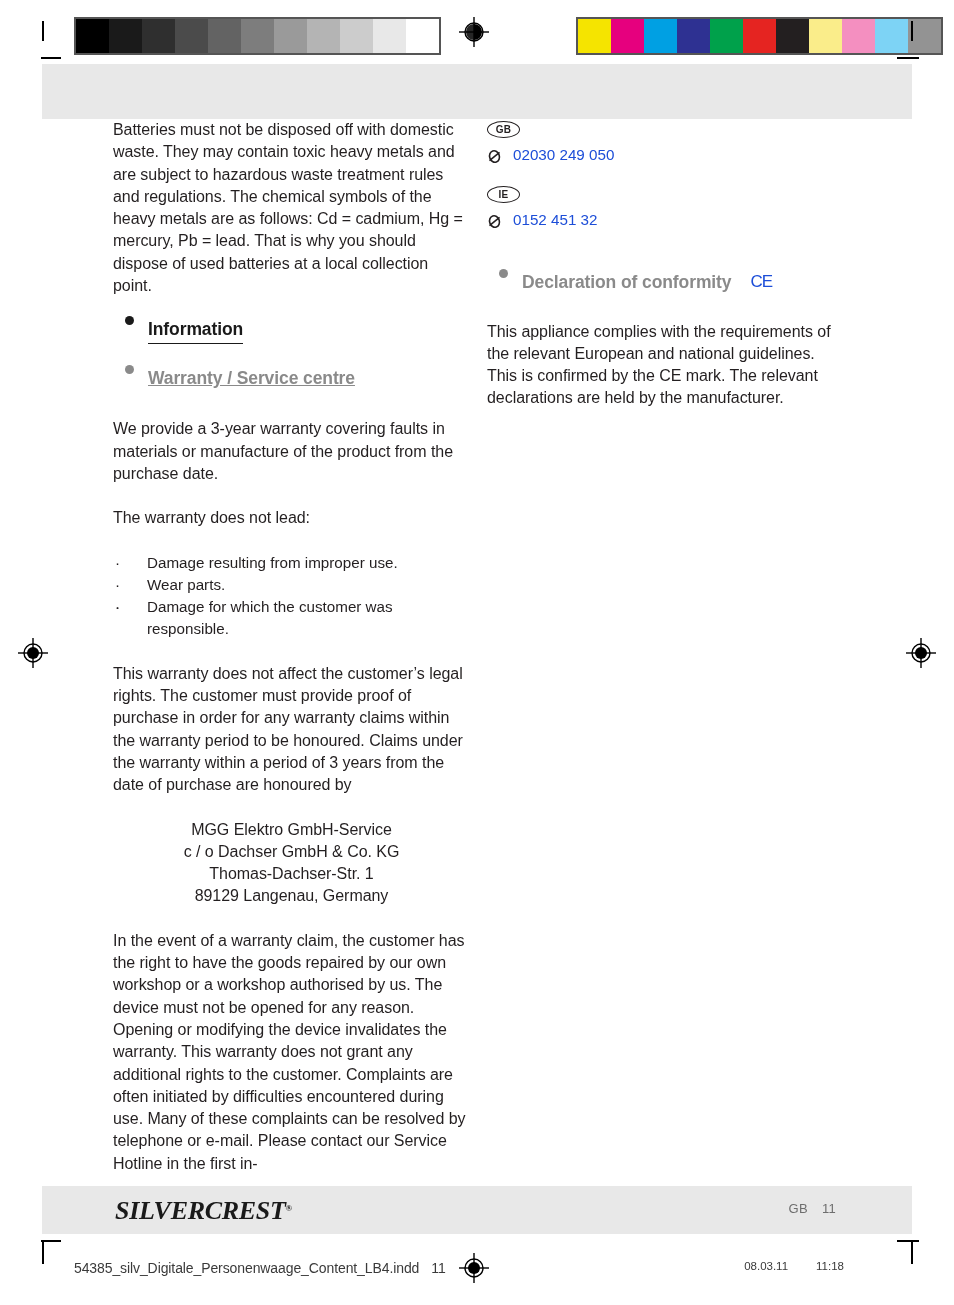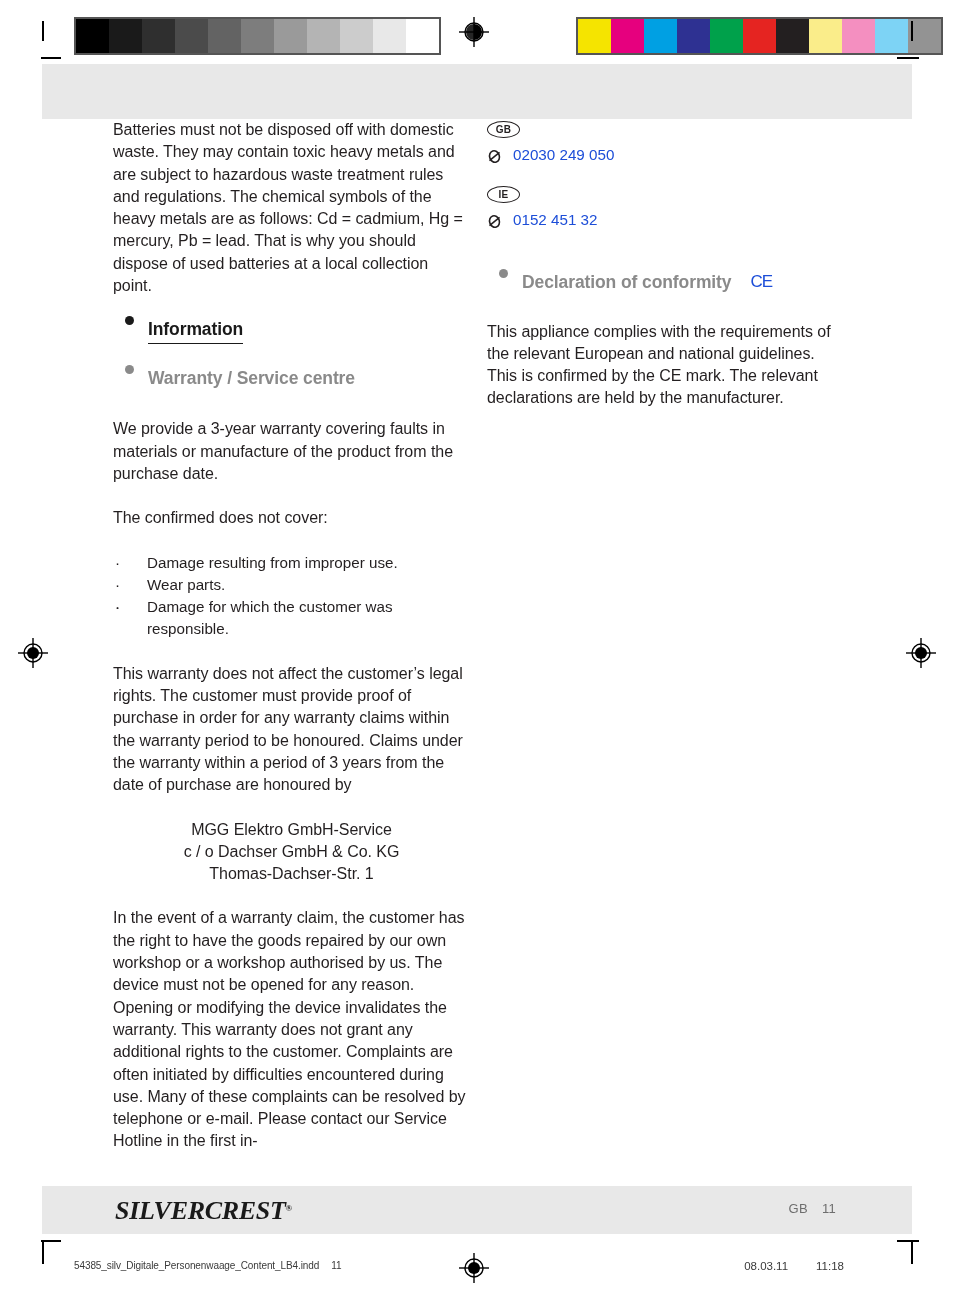--- a/index.html
+++ b/index.html
@@ -98,21 +98,21 @@
   h2.sec-head.black { color: #1a1a1a; }
   h2.sec-head.black .bullet { background: #1a1a1a; }
   h2.sec-head.black .head-text {
     border-bottom: 1.6px solid #1a1a1a;
     padding-bottom: 3px;
   }
   h2.sec-head.gray { color: #8a8a8a; }
   h2.sec-head.gray .bullet { background: #8a8a8a; }
 
   #heading-information { margin-bottom: 24px; }
-  #heading-warranty { margin-bottom: 29px; }
+  #heading-warranty { margin-bottom: 29px; text-decoration: underline; }
   #heading-declaration { margin-bottom: 28px; }
 
   .ce-mark {
     font-size: 17px;
     letter-spacing: -1px;
     margin-left: 5px;
     color: #1d4ed8;
     font-weight: normal;
   }
 
@@ -194,21 +194,21 @@
     font-size: 13px;
     color: #6e6e6e;
     letter-spacing: 0.3px;
   }
   #page-marker .pg-num { margin-left: 14px; }
 
   #print-slug {
     position: absolute;
     left: 74px;
     top: 1260px;
-    font-size: 10px;
+    font-size: 14px;
     color: #3a3a3a;
     letter-spacing: -0.1px;
   }
   #print-slug .slug-page { margin-left: 12px; }
   #print-stamp {
     position: absolute;
     right: 110px;
     top: 1260px;
     font-size: 11.5px;
     color: #3a3a3a;
@@ -303,21 +303,21 @@
       <span class="head-text">Information</span>
     </h2>
 
     <h2 class="sec-head gray" id="heading-warranty">
       <span class="bullet"></span>
       <span class="head-text">Warranty / Service centre</span>
     </h2>
 
     <p class="body-text">We provide a 3-year warranty covering faults in materials or manufacture of the product from the purchase date.</p>
 
-    <p class="body-text list-intro">The confirmed does not cover:</p>
+    <p class="body-text list-intro">The warranty does not lead:</p>
 
     <ul class="excl-list">
       <li>
         <span class="li-dot">·</span>
         <span>Damage resulting from improper use.</span>
       </li>
       <li>
         <span class="li-dot">·</span>
         <span>Wear parts.</span>
       </li>
@@ -329,20 +329,21 @@
         <span>Damage for which the customer was responsible.</span>
       </li>
     </ul>
 
     <p class="body-text">This warranty does not affect the customer’s legal rights. The customer must provide proof of purchase in order for any warranty claims within the warranty period to be honoured. Claims under the warranty within a period of 3 years from the date of purchase are honoured by</p>
 
     <div class="addr-block">
       <div>MGG Elektro GmbH-Service</div>
       <div>c / o Dachser GmbH &amp; Co. KG</div>
       <div>Thomas-Dachser-Str. 1</div>
+      <div>89129 Langenau, Germany</div>
     </div>
 
     <p class="body-text">In the event of a warranty claim, the customer has the right to have the goods repaired by our own workshop or a workshop authorised by us. The device must not be opened for any reason. Opening or modifying the device invalidates the warranty. This warranty does not grant any additional rights to the customer. Complaints are often initiated by difficulties encountered during use. Many of these complaints can be resolved by telephone or e-mail. Please contact our Service Hotline in the first in-</p>
   </div>
 
   <div class="column" id="col-right">
 
 
     <div class="contact-group">
       <div class="country-badge">GB</div>

